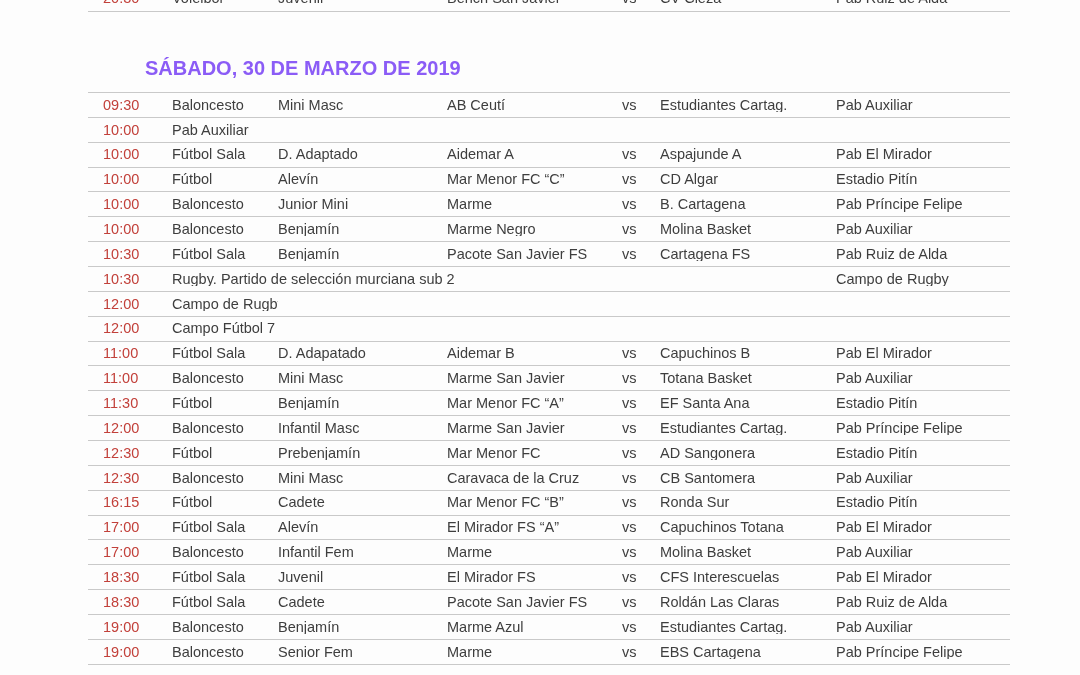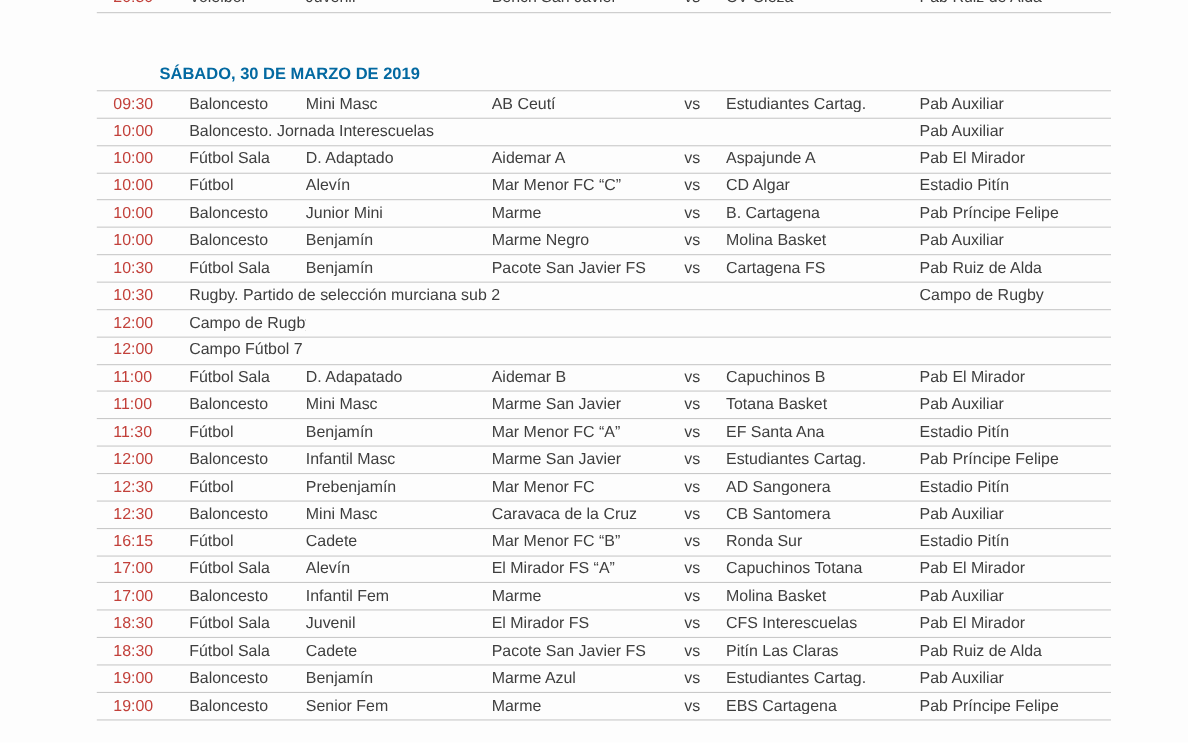--- a/index.html
+++ b/index.html
@@ -18,26 +18,26 @@
   }
   .partial-row { height:25px; }
   .cell {
     font-size:14.5px; color:#3e3e3e;
     white-space:nowrap; overflow:hidden;
     line-height:1;
   }
   .cell.time { color:#c2403a; padding-left:15px; }
   .cell.span { grid-column:2 / 7; }
   .date-header {
-    color:#0369a1; font-weight:bold; font-size:15px;
+    color:#8b5cf6; font-weight:bold; font-size:20px;
     padding-left:57px; line-height:18px;
   }
   .hdr-sab { margin-top:47px; }
   .rows { border-top:1px solid #c9c9c9; }
-  .rows-sab { margin-top:5px; }
+  .rows-sab { margin-top:15px; }
 </style>
 </head>
 <body>
 
 <div class="page">
   <div class="sheet">
 
     <div class="row partial-row">
       <div class="cell time">20:30</div>
       <div class="cell">Voleibol</div>
@@ -57,21 +57,20 @@
         <div class="cell">Baloncesto</div>
         <div class="cell">Mini Masc</div>
         <div class="cell">AB Ceutí</div>
         <div class="cell">vs</div>
         <div class="cell">Estudiantes Cartag.</div>
         <div class="cell">Pab Auxiliar</div>
       </div>
 
       <div class="row">
         <div class="cell time">10:00</div>
-        <div class="cell span">Baloncesto. Jornada Interescuelas</div>
         <div class="cell">Pab Auxiliar</div>
       </div>
 
       <div class="row">
         <div class="cell time">10:00</div>
         <div class="cell">Fútbol Sala</div>
         <div class="cell">D. Adaptado</div>
         <div class="cell">Aidemar A</div>
         <div class="cell">vs</div>
         <div class="cell">Aspajunde A</div>
@@ -233,21 +232,21 @@
         <div class="cell">CFS Interescuelas</div>
         <div class="cell">Pab El Mirador</div>
       </div>
 
       <div class="row">
         <div class="cell time">18:30</div>
         <div class="cell">Fútbol Sala</div>
         <div class="cell">Cadete</div>
         <div class="cell">Pacote San Javier FS</div>
         <div class="cell">vs</div>
-        <div class="cell">Pitín Las Claras</div>
+        <div class="cell">Roldán Las Claras</div>
         <div class="cell">Pab Ruiz de Alda</div>
       </div>
 
       <div class="row">
         <div class="cell time">19:00</div>
         <div class="cell">Baloncesto</div>
         <div class="cell">Benjamín</div>
         <div class="cell">Marme Azul</div>
         <div class="cell">vs</div>
         <div class="cell">Estudiantes Cartag.</div>

